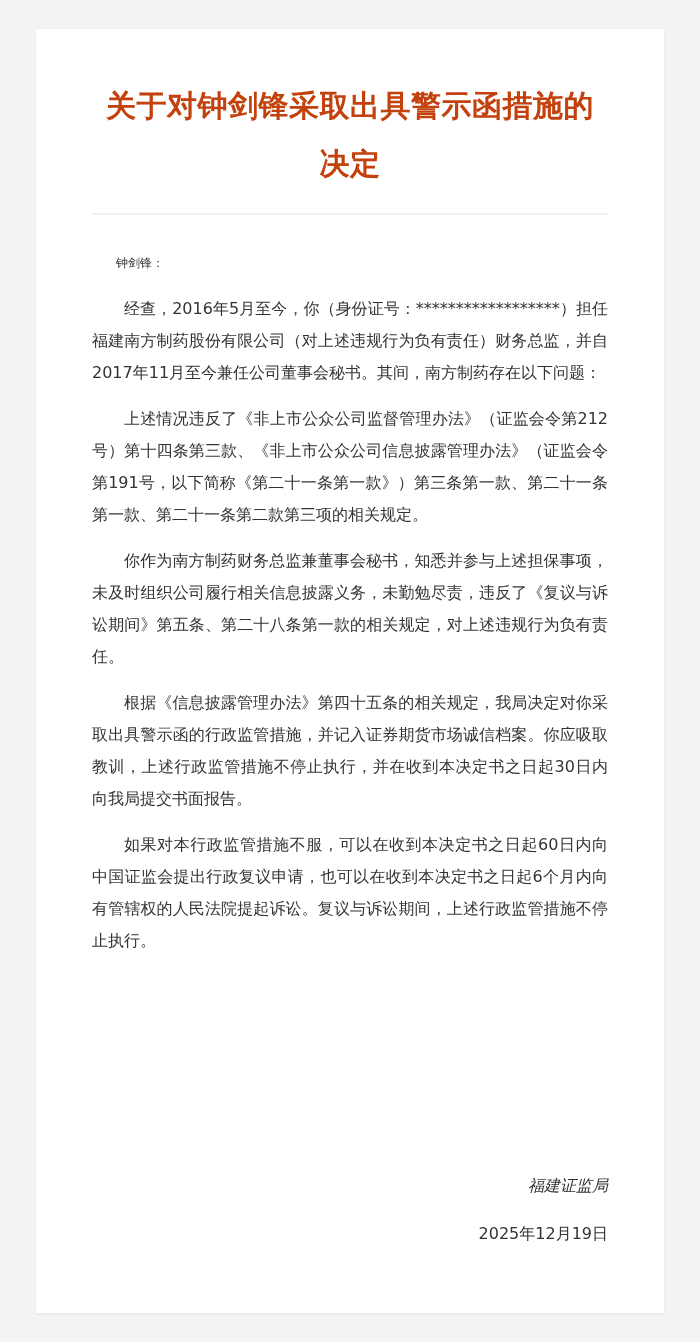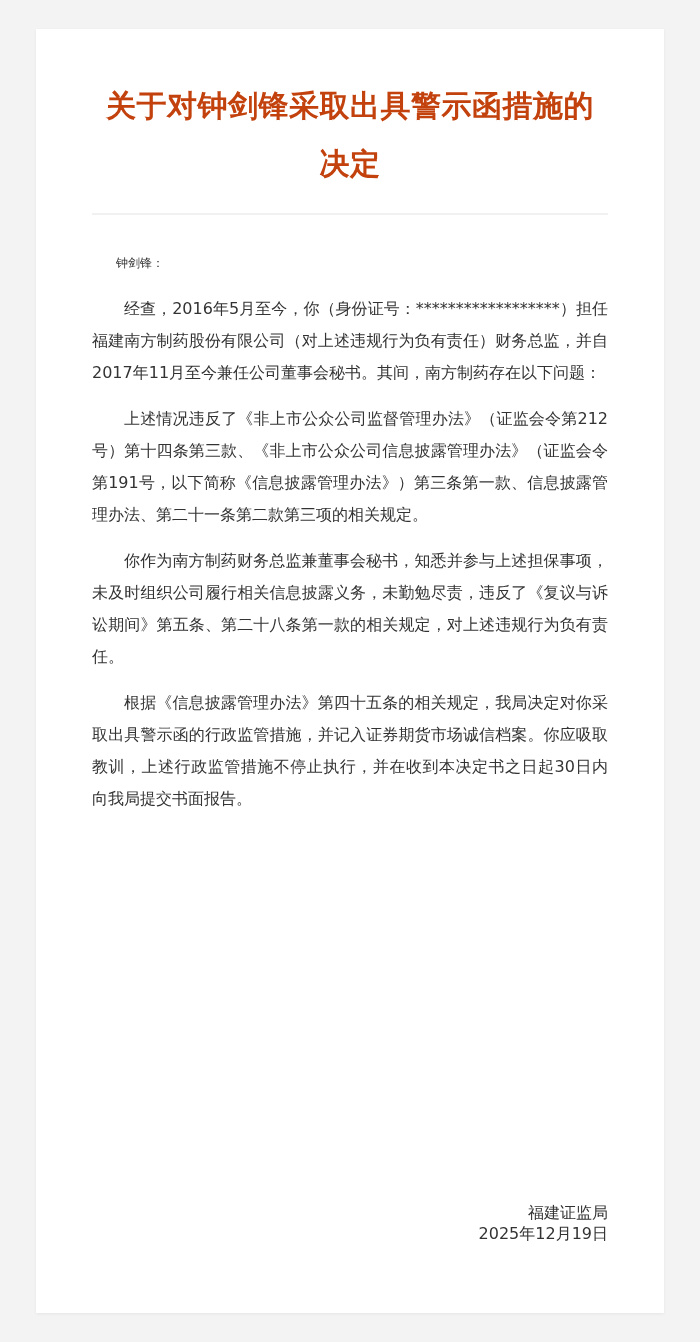--- a/index.html
+++ b/index.html
@@ -59,33 +59,34 @@
       text-indent: 2em;
     }
     .sign {
       position: absolute;
       right: 56px;
       text-align: right;
       font-size: 16px;
       line-height: 32px;
       color: #333333;
     }
-    .sign-org { top: 1168px; }
+    .sign-org { top: 1141px; font-style: italic; }
     .sign-date { top: 1189px; }
   </style>
 </head>
 <body>
 
 <div class="card">
   <h1 class="title">关于对钟剑锋采取出具警示函措施的决定</h1>
   <div class="divider"></div>
 
   <div class="body">
     <p class="salutation">钟剑锋：</p>
     <p class="para">经查，2016年5月至今，你（身份证号：******************）担任福建南方制药股份有限公司（对上述违规行为负有责任）财务总监，并自2017年11月至今兼任公司董事会秘书。其间，南方制药存在以下问题：</p>
-    <p class="para">上述情况违反了《非上市公众公司监督管理办法》（证监会令第212号）第十四条第三款、《非上市公众公司信息披露管理办法》（证监会令第191号，以下简称《信息披露管理办法》）第三条第一款、信息披露管理办法、第二十一条第二款第三项的相关规定。</p>
+    <p class="para">上述情况违反了《非上市公众公司监督管理办法》（证监会令第212号）第十四条第三款、《非上市公众公司信息披露管理办法》（证监会令第191号，以下简称《第二十一条第一款》）第三条第一款、第二十一条第一款、第二十一条第二款第三项的相关规定。</p>
     <p class="para">你作为南方制药财务总监兼董事会秘书，知悉并参与上述担保事项，未及时组织公司履行相关信息披露义务，未勤勉尽责，违反了《复议与诉讼期间》第五条、第二十八条第一款的相关规定，对上述违规行为负有责任。</p>
     <p class="para">根据《信息披露管理办法》第四十五条的相关规定，我局决定对你采取出具警示函的行政监管措施，并记入证券期货市场诚信档案。你应吸取教训，上述行政监管措施不停止执行，并在收到本决定书之日起30日内向我局提交书面报告。</p>
+    <p class="para">如果对本行政监管措施不服，可以在收到本决定书之日起60日内向中国证监会提出行政复议申请，也可以在收到本决定书之日起6个月内向有管辖权的人民法院提起诉讼。复议与诉讼期间，上述行政监管措施不停止执行。</p>
   </div>
 
   <div class="sign sign-org">福建证监局</div>
   <div class="sign sign-date">2025年12月19日</div>
 </div>
 
 </body></html>

